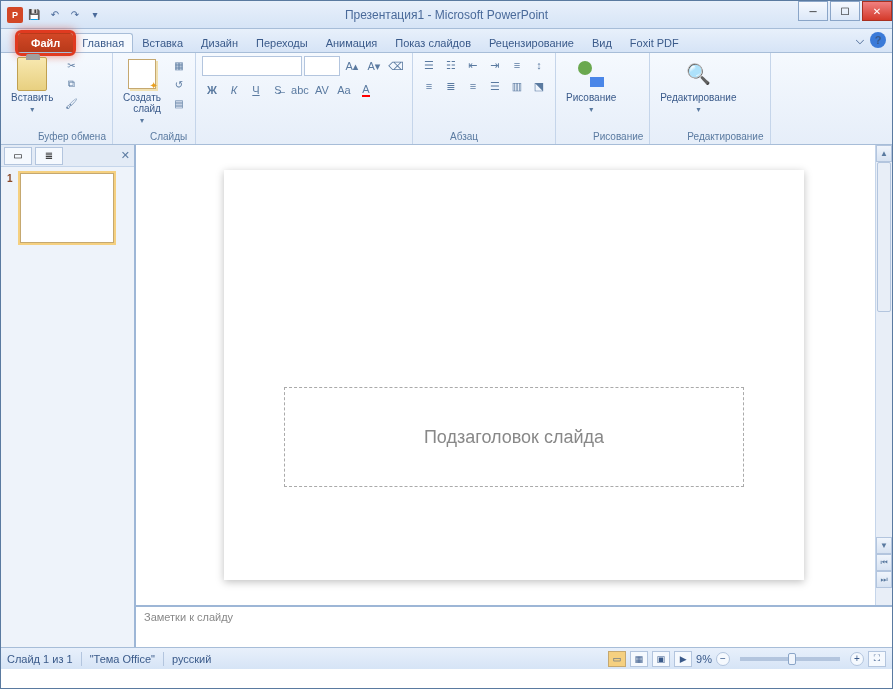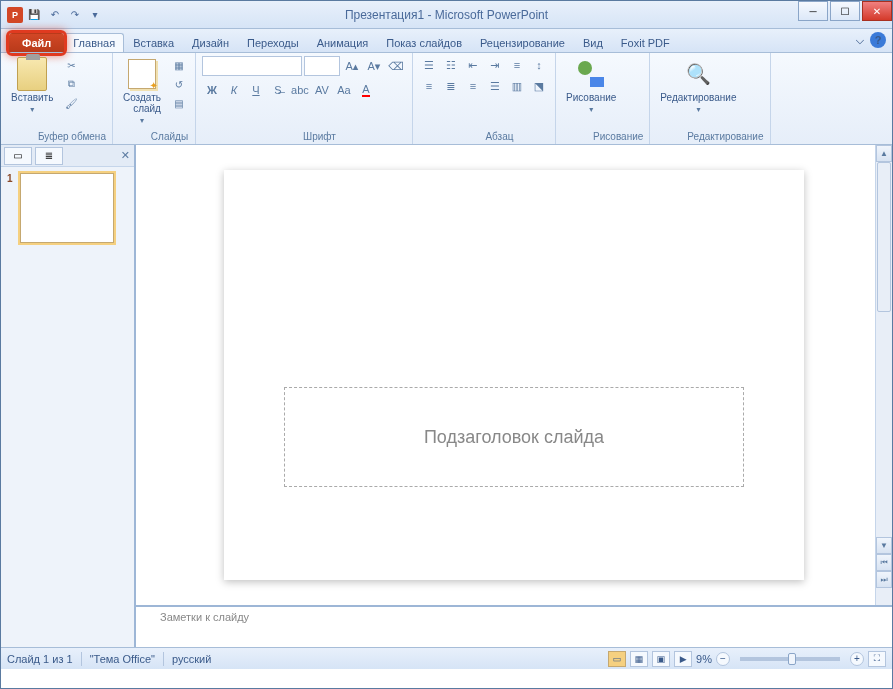--- a/index.html
+++ b/index.html
@@ -9,34 +9,34 @@
 .titlebar { height: 28px; background: linear-gradient(#e8f0fb,#d6e4f6); display: flex; align-items: center; position: relative; border-bottom: 1px solid #a7bdd8; }
 .qat { display: flex; align-items: center; gap: 4px; padding-left: 6px; }
 .qat-icon { width: 16px; height: 16px; display: inline-flex; align-items: center; justify-content: center; font-size: 10px; color: #4a6a9a; }
 .pp-icon { width: 16px; height: 16px; background: #d24726; border-radius: 2px; font-size: 9px; color: #fff; display: inline-flex; align-items: center; justify-content: center; font-weight: bold; }
 .title-text { position: absolute; left: 0; right: 0; text-align: center; font-size: 12px; color: #4a6a9a; pointer-events: none; }
 .win-controls { position: absolute; right: 0; top: 0; display: flex; }
 .win-btn { width: 30px; height: 20px; border: 1px solid #8aa5c8; margin-left: 2px; background: linear-gradient(#f6f9fe,#dce8f8); display: flex; align-items: center; justify-content: center; font-size: 10px; cursor: pointer; }
 .win-btn.close { background: linear-gradient(#f08080,#d43a2a); color: #fff; border-color: #a83020; }
 
 
-.tabs { height: 24px; background: linear-gradient(#e8f0fb,#d6e4f6); display: flex; align-items: flex-end; padding-left: 8px; border-bottom: 1px solid #a7bdd8; position: relative; }
+.tabs { height: 24px; background: linear-gradient(#e8f0fb,#d6e4f6); display: flex; align-items: flex-end; padding-left: 17px; border-bottom: 1px solid #a7bdd8; position: relative; }
 .tab { padding: 3px 8px; font-size: 11px; color: #3a5a8a; cursor: pointer; border: 1px solid transparent; border-bottom: none; }
 .tab.active { background: #f5f9fe; border-color: #a7bdd8; border-radius: 3px 3px 0 0; }
 .tab.file { background: linear-gradient(#d24726,#b83a1a); color: #fff; border-radius: 3px 3px 0 0; padding: 3px 12px; font-weight: bold; position: relative; }
 .file-highlight { position: absolute; top: -4px; left: -4px; right: -4px; bottom: -4px; border: 3px solid #e03a20; border-radius: 6px; box-shadow: 0 0 8px rgba(224,58,32,0.6); pointer-events: none; }
 .tabs-right { position: absolute; right: 6px; top: 3px; display: flex; gap: 6px; align-items: center; }
 .tabs-right span { font-size: 11px; color: #3a5a8a; cursor: pointer; }
 .help-icon { width: 16px; height: 16px; background: #3a7ad8; color: #fff; border-radius: 50%; font-size: 11px; display: inline-flex; align-items: center; justify-content: center; font-weight: bold; }
 
 
 .ribbon { height: 92px; background: linear-gradient(#f5f9fe,#e6eef9); border-bottom: 1px solid #a7bdd8; display: flex; }
 .ribbon-group { border-right: 1px solid #c5d5ea; padding: 3px 6px 0 6px; display: flex; flex-direction: column; justify-content: space-between; }
 .group-content { display: flex; gap: 4px; align-items: flex-start; flex: 1; }
-.group-label { font-size: 10px; color: #5a7aa0; text-align: center; padding: 2px 0; position: relative; margin-left: 31px; }
+.group-label { font-size: 10px; color: #5a7aa0; padding: 2px 0; position: relative; margin-left: 31px; }
 .big-btn { display: flex; flex-direction: column; align-items: center; gap: 2px; padding: 2px 4px; cursor: pointer; }
 .big-btn .icon { width: 32px; height: 32px; display: flex; align-items: center; justify-content: center; font-size: 20px; }
 .big-btn .label { font-size: 10px; color: #3a5a8a; text-align: right; line-height: 1.1; }
 .small-btns { display: flex; flex-direction: column; gap: 1px; }
 .small-btn { width: 20px; height: 18px; display: flex; align-items: center; justify-content: center; font-size: 10px; color: #5a7aa0; cursor: pointer; }
 .font-row { display: flex; gap: 2px; align-items: center; }
 .font-box { width: 100px; height: 20px; border: 1px solid #b3c5de; background: #fff; font-size: 10px; padding: 0 4px; display: flex; align-items: center; color: #888; }
 .size-box { width: 36px; height: 20px; border: 1px solid #b3c5de; background: #fff; font-size: 10px; padding: 0 4px; display: flex; align-items: center; color: #888; }
 .btn-grid { display: flex; flex-wrap: wrap; gap: 2px; width: 180px; margin-top: 2px; }
 .para-grid { display: flex; flex-wrap: wrap; gap: 2px; width: 130px; }
@@ -57,21 +57,21 @@
 .slide { width: 580px; height: 410px; background: #fff; box-shadow: 0 2px 8px rgba(0,0,0,0.25); position: relative; }
 .placeholder { position: absolute; border: 1px dashed #aaa; display: flex; align-items: center; justify-content: center; cursor: text; }
 .ph-title { left: 60px; top: 110px; width: 460px; height: 80px; }
 .ph-title span { font-size: 28px; color: #333; }
 .ph-sub { left: 60px; top: 217px; width: 460px; height: 100px; }
 .ph-sub span { font-size: 18px; color: #888; }
 .vscroll { position: absolute; right: 0; top: 0; bottom: 0; width: 17px; background: #e8eef7; border-left: 1px solid #c5d5ea; }
 .vscroll-btn { height: 17px; background: linear-gradient(#f0f5fc,#d8e3f2); border: 1px solid #b3c5de; display: flex; align-items: center; justify-content: center; font-size: 8px; color: #5a7aa0; cursor: pointer; }
 .vscroll-thumb { position: absolute; top: 17px; left: 1px; right: 1px; height: 150px; background: linear-gradient(90deg,#e5edf8,#cdd ef0); border: 1px solid #b3c5de; border-radius: 2px; }
 
-.notes-pane { height: 42px; border-top: 2px solid #9db6d6; background: #fff; padding: 4px 24px; font-size: 11px; color: #888; cursor: text; position: relative; }
+.notes-pane { height: 42px; border-top: 2px solid #9db6d6; background: #fff; padding: 4px 8px; font-size: 11px; color: #888; cursor: text; position: relative; }
 
 
 .statusbar { height: 22px; background: linear-gradient(#e8f0fb,#d6e4f6); border-top: 1px solid #a7bdd8; display: flex; align-items: center; font-size: 11px; color: #3a5a8a; padding: 0 6px; gap: 8px; }
 .status-sep { width: 1px; height: 14px; background: #b3c5de; }
 .status-right { margin-left: auto; display: flex; align-items: center; gap: 4px; }
 .view-btn { width: 18px; height: 16px; border: 1px solid #b3c5de; background: #f5f9fe; cursor: pointer; display: flex; align-items: center; justify-content: center; font-size: 9px; }
 .view-btn.active { background: #f5d080; border-color: #c5a870; }
 .zoom-slider { width: 100px; height: 4px; background: #b3c5de; position: relative; margin: 0 6px; }
 .zoom-thumb { position: absolute; left: 48px; top: -4px; width: 8px; height: 12px; background: #f0f5fc; border: 1px solid #8aa5c8; border-radius: 2px; cursor: pointer; }
 .zoom-btn { width: 14px; height: 14px; border: 1px solid #b3c5de; background: #f5f9fe; border-radius: 7px; display: flex; align-items: center; justify-content: center; font-size: 10px; cursor: pointer; }
@@ -183,21 +183,20 @@
           </div>
         <div class="tool-btn">S̶</div>
         <div class="tool-btn">abc</div>
         <div class="tool-btn">AV</div>
         <div class="tool-btn">Aa</div>
         <div class="tool-btn">
             <span style="border-bottom:2px solid red">A</span>
           </div>
       </div>
     </div>
-    <div class="group-label">Шрифт</div>
   </div>
 
   <div class="ribbon-group">
     <div class="group-content" style="flex-direction:column;gap:3px">
       <div class="para-grid">
         <div class="tool-btn">☰</div>
         <div class="tool-btn">☷</div>
         <div class="tool-btn">⇤</div>
         <div class="tool-btn">⇥</div>
         <div class="tool-btn">≡</div>

